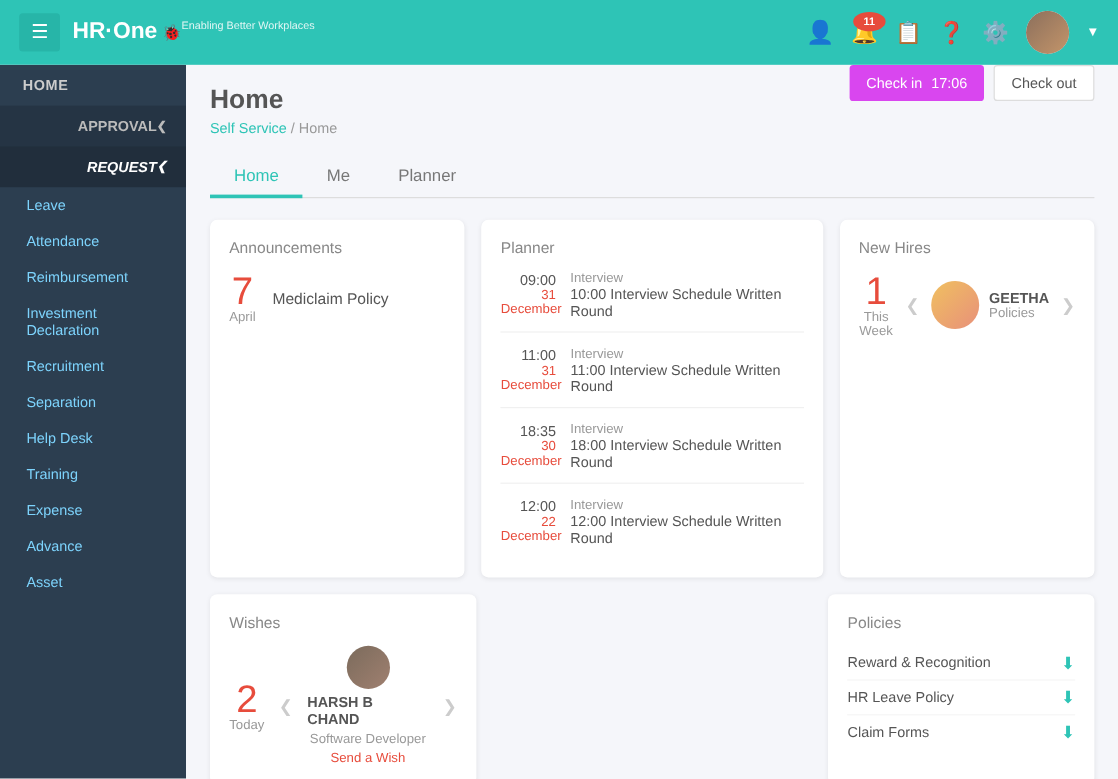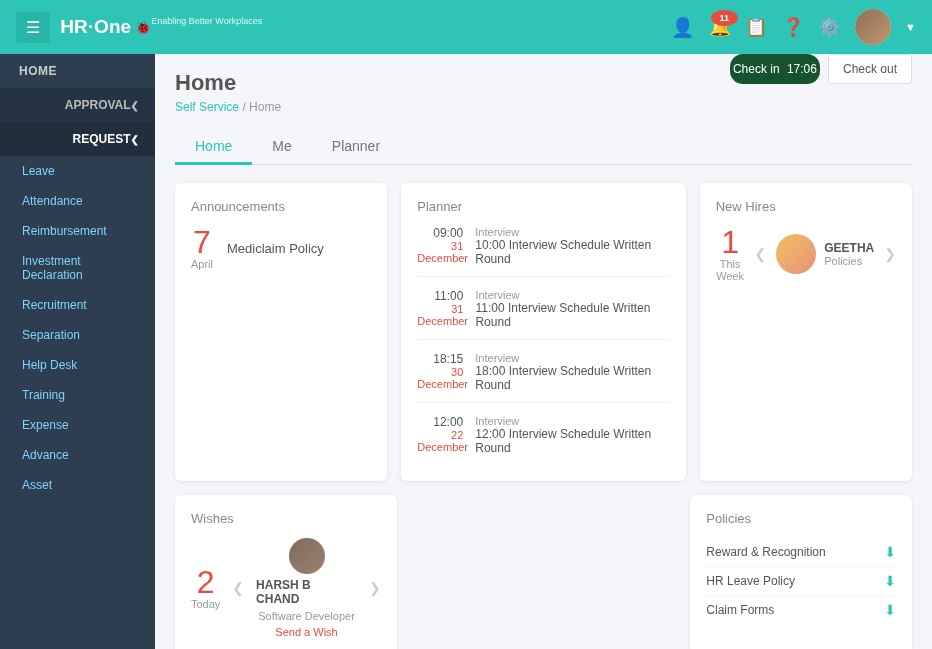--- a/index.html
+++ b/index.html
@@ -29,21 +29,21 @@
     .chevron { font-size: 10px; }
 
     
     .content-inner { padding: 16px 20px; }
     .page-title { font-size: 22px; color: #555; margin-bottom: 4px; }
     .breadcrumb { color: #999; font-size: 12px; margin-bottom: 16px; }
     .breadcrumb a { color: #2ec4b6; text-decoration: none; }
 
     
     .page-actions { float: right; display: flex; gap: 8px; margin-top: -46px; }
-    .btn-checkin { background: #14532d; color: white; border: none; padding: 7px 3px; border-radius: 13px; cursor: pointer; font-size: 12px; }
+    .btn-checkin { background: #d946ef; color: white; border: none; padding: 7px 14px; border-radius: 3px; cursor: pointer; font-size: 12px; }
     .btn-checkout { background: white; color: #555; border: 1px solid #ddd; padding: 7px 14px; border-radius: 3px; cursor: pointer; font-size: 12px; }
 
     
     .tabs { display: flex; gap: 0; border-bottom: 1px solid #ddd; margin-bottom: 18px; }
     .tab { padding: 8px 20px; cursor: pointer; font-size: 14px; color: #777; border-bottom: 3px solid transparent; margin-bottom: -1px; }
     .tab.active { color: #2ec4b6; border-bottom-color: #2ec4b6; font-weight: 500; }
 
     
     .cards-row { display: flex; gap: 14px; margin-bottom: 14px; }
     .card { background: white; border-radius: 6px; padding: 16px; box-shadow: 0 1px 4px rgba(0,0,0,0.08); }
@@ -135,21 +135,21 @@
   </div>
 
   <div class="main-area">
 
     <div class="sidebar">
       <div class="sidebar-nav-item" style="color:#ccc;font-size:12px;font-weight:bold;letter-spacing:0.5px;">HOME</div>
       <div class="sidebar-section-header">
         <span>APPROVAL</span>
         <span class="chevron">❮</span>
       </div>
-      <div class="sidebar-section-header" style="color:white;background:rgba(0,0,0,0.25);">
+      <div class="sidebar-section-header" style="color:white;background:rgba(0,0,0,0.25);font-style:italic;">
         <span>REQUEST</span>
         <span class="chevron">❮</span>
       </div>
       <div class="sidebar-sub-item">Leave</div>
       <div class="sidebar-sub-item">Attendance</div>
       <div class="sidebar-sub-item">Reimbursement</div>
       <div class="sidebar-sub-item">Investment Declaration</div>
       <div class="sidebar-sub-item">Recruitment</div>
       <div class="sidebar-sub-item">Separation</div>
       <div class="sidebar-sub-item">Help Desk</div>
@@ -217,21 +217,21 @@
                 <div class="planner-time-hour">11:00</div>
                 <div class="planner-time-date">31<br>December</div>
               </div>
               <div class="planner-details">
                 <div class="planner-type">Interview</div>
                 <div class="planner-desc">11:00 Interview Schedule Written Round</div>
               </div>
             </div>
             <div class="planner-item">
               <div class="planner-time">
-                <div class="planner-time-hour">18:15</div>
+                <div class="planner-time-hour">18:35</div>
                 <div class="planner-time-date">30<br>December</div>
               </div>
               <div class="planner-details">
                 <div class="planner-type">Interview</div>
                 <div class="planner-desc">18:00 Interview Schedule Written Round</div>
               </div>
             </div>
             <div class="planner-item">
               <div class="planner-time">
                 <div class="planner-time-hour">12:00</div>

